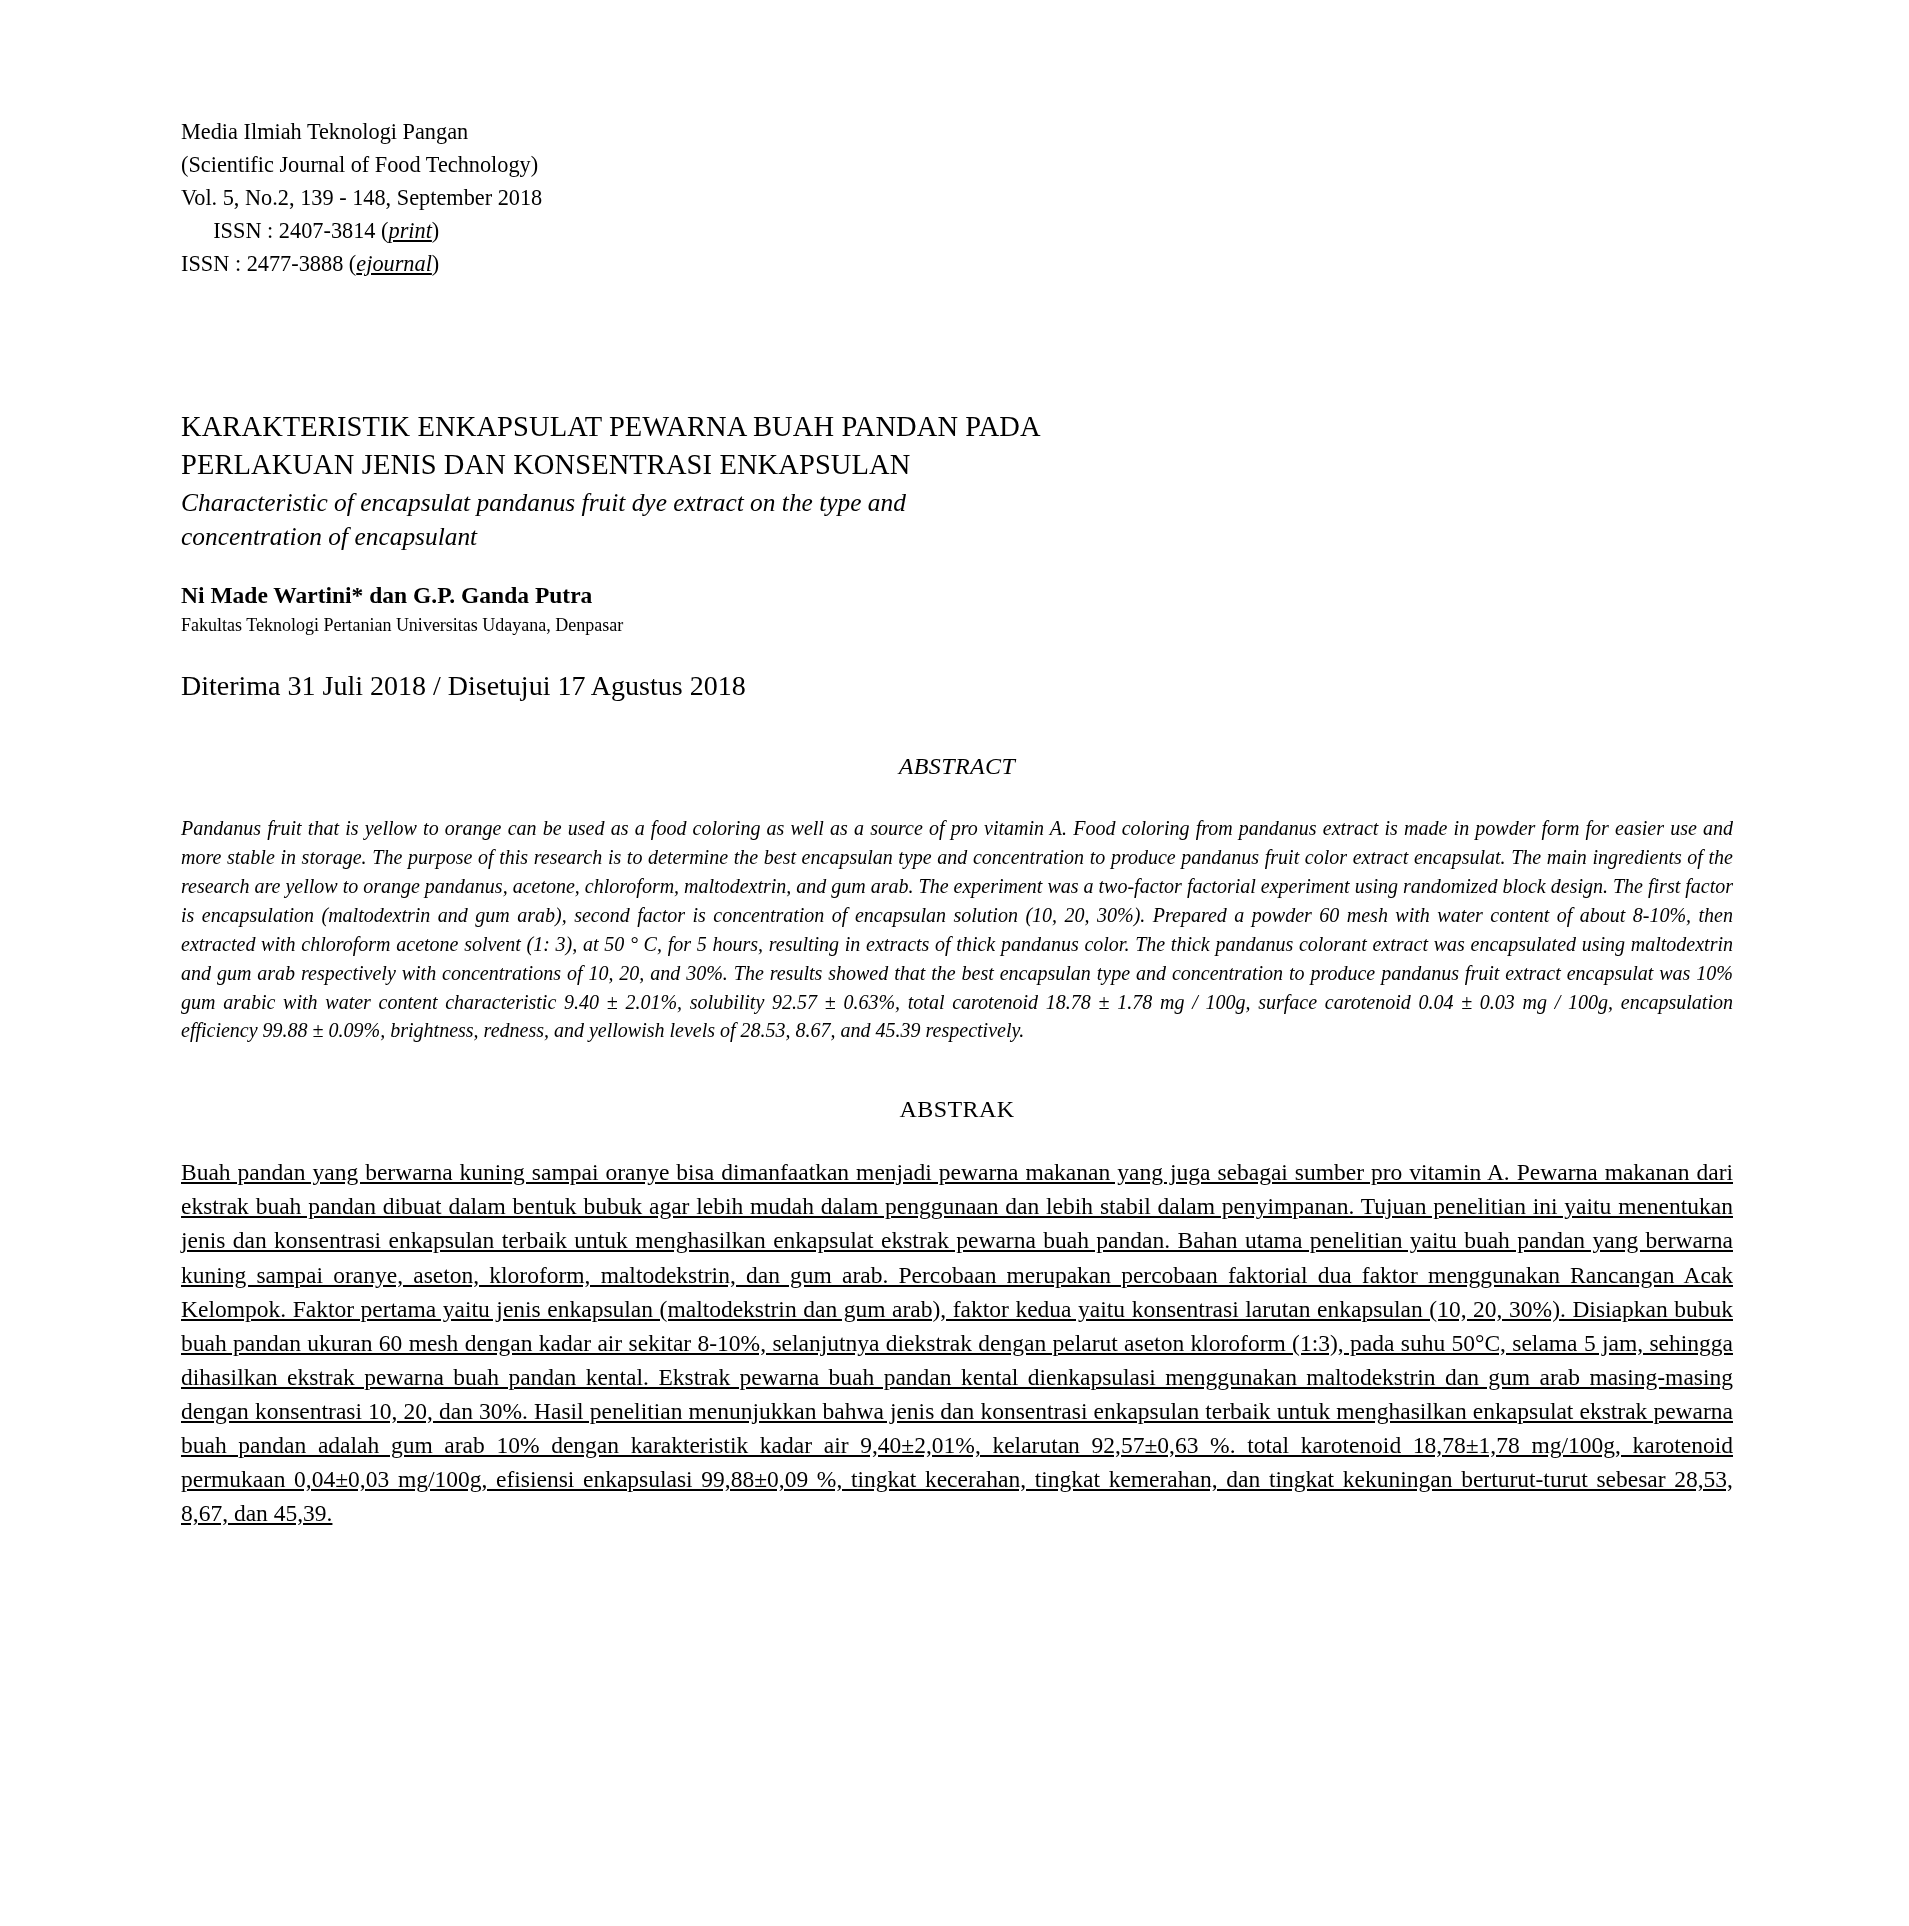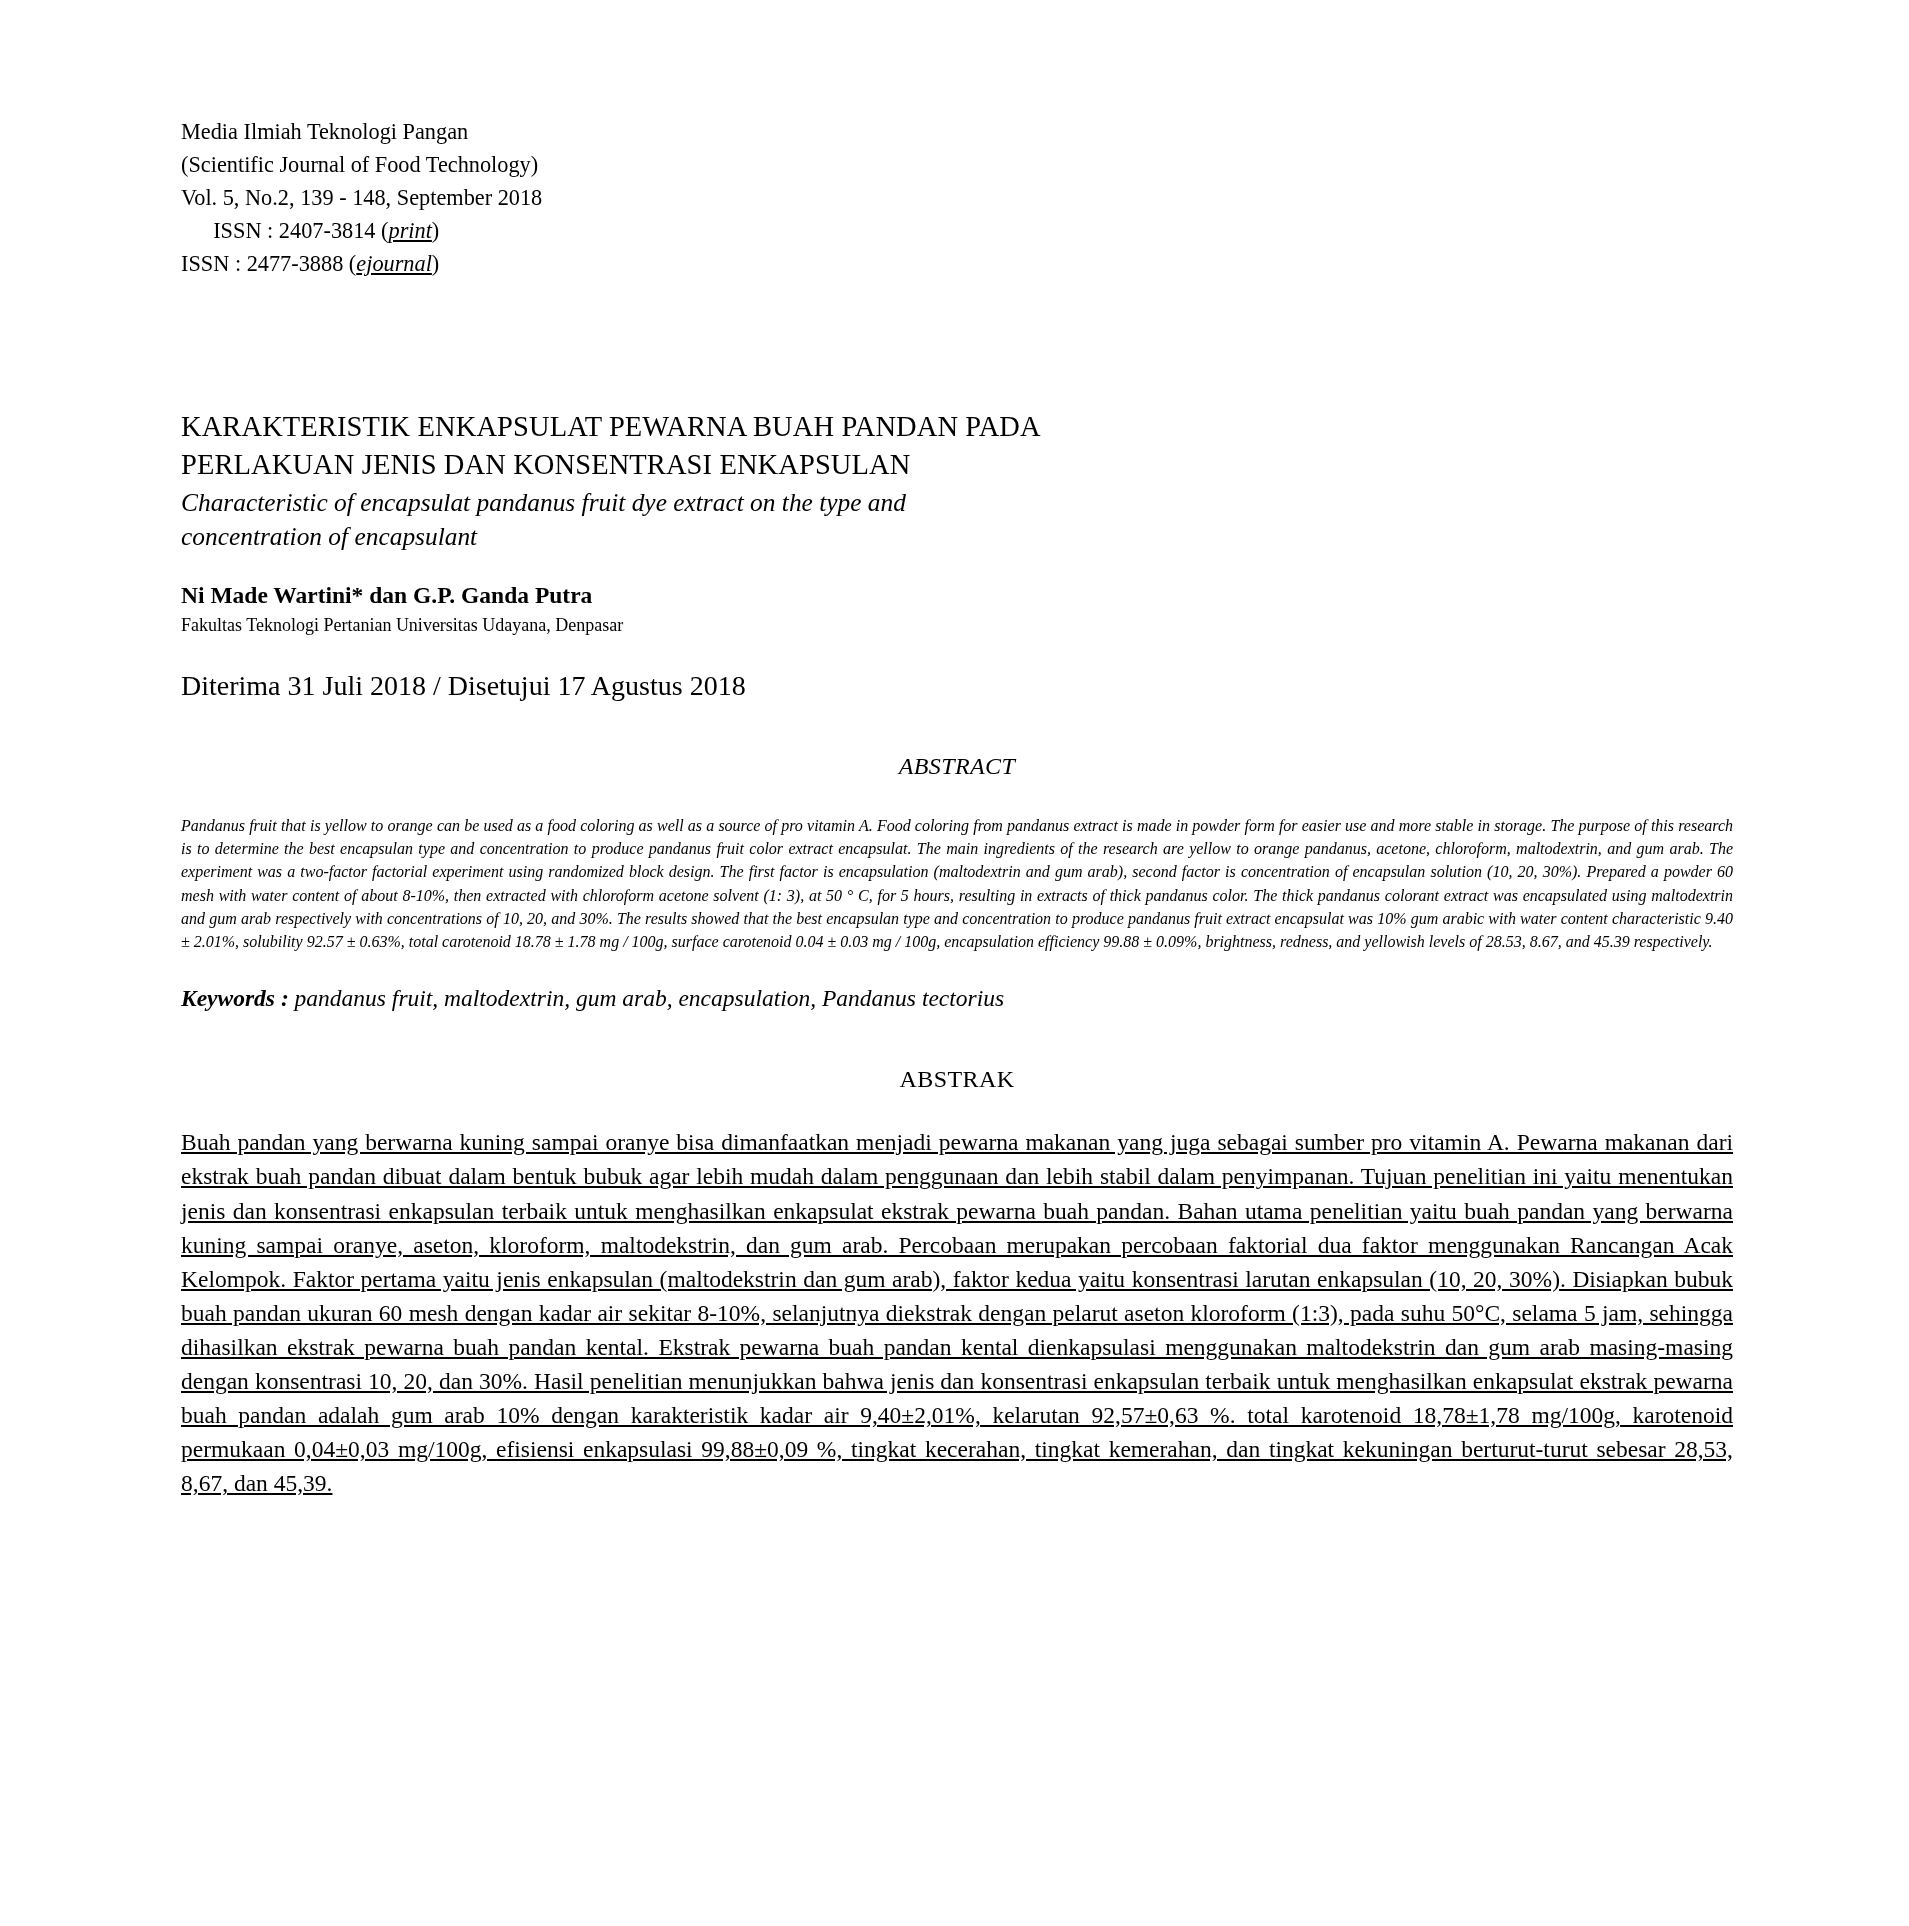--- a/index.html
+++ b/index.html
@@ -83,21 +83,21 @@
     text-align: center;
     font-size: 24px;
     font-style: italic;
     letter-spacing: 0.4px;
   }
   .section-head.plain {
     font-style: normal;
   }
   .abstract-en {
     margin-top: 34px;
-    font-size: 16px;
+    font-size: 20px;
     font-style: italic;
     line-height: 1.445;
     text-align: justify;
     text-justify: inter-word;
   }
   .keywords {
     margin-top: 28.5px;
     font-size: 23.5px;
     font-style: italic;
     line-height: 1.45;
@@ -144,21 +144,20 @@
         <div>concentration of encapsulant</div>
       </div>
       <div class="authors">Ni Made Wartini* dan G.P. Ganda Putra</div>
       <div class="affil">Fakultas Teknologi Pertanian Universitas Udayana, Denpasar</div>
       <div class="dates">Diterima 31 Juli 2018 / Disetujui 17 Agustus 2018</div>
     </div>
 
     <div class="section-head">ABSTRACT</div>
     <div class="abstract-en">Pandanus fruit that is yellow to orange can be used as a food coloring as well as a source of pro vitamin A. Food coloring from pandanus extract is made in powder form for easier use and more stable in storage. The purpose of this research is to determine the best encapsulan type and concentration to produce pandanus fruit color extract encapsulat. The main ingredients of the research are yellow to orange pandanus, acetone, chloroform, maltodextrin, and gum arab. The experiment was a two-factor factorial experiment using randomized block design. The first factor is encapsulation (maltodextrin and gum arab), second factor is concentration of encapsulan solution (10, 20, 30%). Prepared a powder 60 mesh with water content of about 8-10%, then extracted with chloroform acetone solvent (1: 3), at 50 ° C, for 5 hours, resulting in extracts of thick pandanus color. The thick pandanus colorant extract was encapsulated using maltodextrin and gum arab respectively with concentrations of 10, 20, and 30%. The results showed that the best encapsulan type and concentration to produce pandanus fruit extract encapsulat was 10% gum arabic with water content characteristic 9.40 ± 2.01%, solubility 92.57 ± 0.63%, total carotenoid 18.78 ± 1.78 mg / 100g, surface carotenoid 0.04 ± 0.03 mg / 100g, encapsulation efficiency 99.88 ± 0.09%, brightness, redness, and yellowish levels of 28.53, 8.67, and 45.39 respectively.</div>
 
-    <div class="keywords"><b>Keywords :</b><span> pandanus fruit, maltodextrin, gum arab, encapsulation, Pandanus tectorius</span></div>
 
     <div class="section-head plain">ABSTRAK</div>
     <div class="abstract-id">Buah pandan yang berwarna kuning sampai oranye bisa dimanfaatkan menjadi pewarna makanan yang juga sebagai sumber pro vitamin A. Pewarna makanan dari ekstrak buah pandan dibuat dalam bentuk bubuk agar lebih mudah dalam penggunaan dan lebih stabil dalam penyimpanan. Tujuan penelitian ini yaitu menentukan jenis dan konsentrasi enkapsulan terbaik untuk menghasilkan enkapsulat ekstrak pewarna buah pandan.  Bahan utama penelitian yaitu buah pandan yang berwarna kuning sampai oranye, aseton, kloroform, maltodekstrin, dan gum arab. Percobaan merupakan percobaan faktorial dua faktor menggunakan Rancangan Acak Kelompok. Faktor pertama yaitu jenis enkapsulan (maltodekstrin dan gum arab), faktor kedua yaitu konsentrasi larutan enkapsulan (10, 20, 30%). Disiapkan bubuk buah pandan ukuran 60 mesh dengan kadar air sekitar 8-10%, selanjutnya diekstrak dengan pelarut aseton kloroform (1:3),  pada suhu 50°C, selama 5 jam, sehingga dihasilkan ekstrak pewarna buah pandan kental.  Ekstrak pewarna buah pandan kental dienkapsulasi menggunakan maltodekstrin dan gum arab masing-masing dengan konsentrasi 10, 20, dan 30%. Hasil penelitian menunjukkan bahwa jenis dan konsentrasi enkapsulan terbaik untuk menghasilkan enkapsulat ekstrak pewarna buah pandan adalah gum arab 10% dengan karakteristik kadar air 9,40±2,01%, kelarutan 92,57±0,63 %. total karotenoid 18,78±1,78 mg/100g, karotenoid permukaan 0,04±0,03 mg/100g, efisiensi enkapsulasi 99,88±0,09 %, tingkat kecerahan, tingkat kemerahan, dan tingkat kekuningan berturut-turut sebesar 28,53, 8,67, dan 45,39.</div>
 
   </div>
 
 </div>
 
 
 </body></html>

